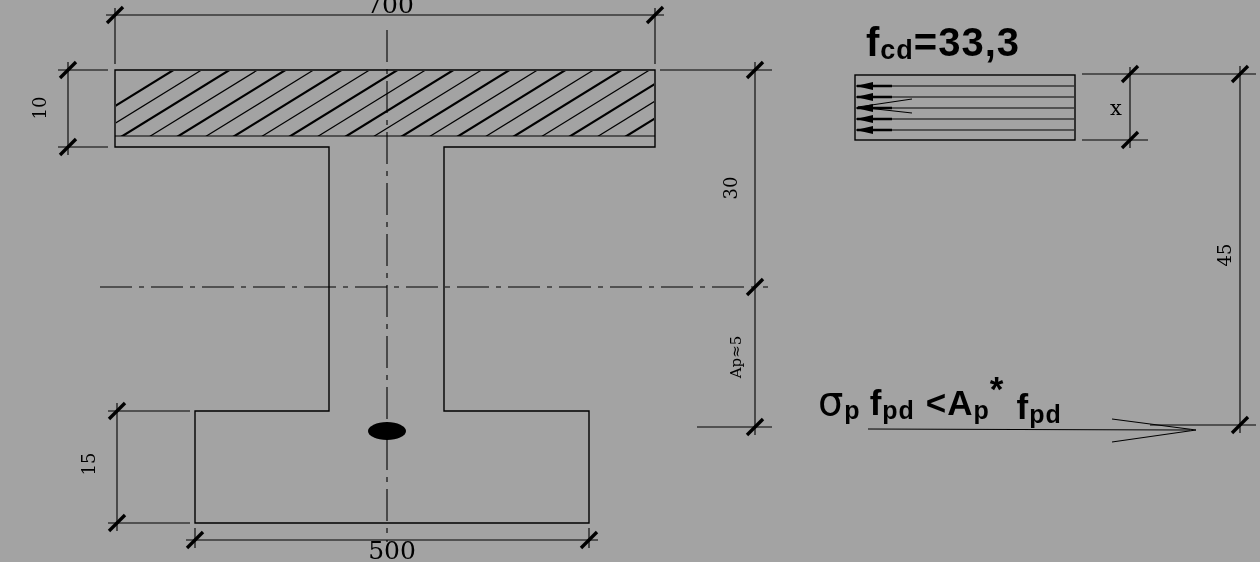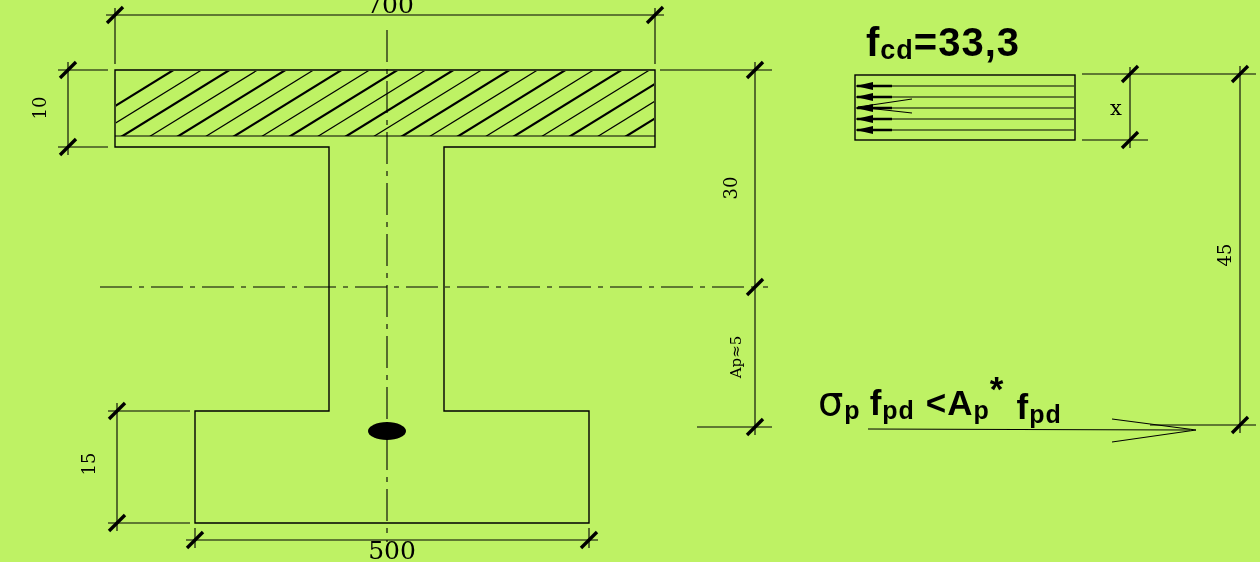--- a/index.html
+++ b/index.html
@@ -1,16 +1,16 @@
 <!DOCTYPE html>
 <html><head>
 <meta charset="utf-8">
 <style>
   html,body{margin:0;padding:0;background:#ffffff;}
-  #canvas{position:relative;width:1260px;height:562px;background:#bef264;overflow:hidden;text-decoration:underline;}
+  #canvas{position:relative;width:1260px;height:562px;background:#a3a3a3;overflow:hidden;text-decoration:underline;}
   svg{position:absolute;left:0;top:0;}
   .stroke{stroke:#000000;fill:none;stroke-width:1.4;}
   .thin{stroke:#000000;fill:none;stroke-width:1.1;}
   .hatchA{stroke:#000000;stroke-width:2.2;fill:none;}
   .hatchB{stroke:#000000;stroke-width:1.2;fill:none;}
   .cline{stroke:#000000;stroke-width:1.1;fill:none;stroke-dasharray:32 7 5 7;}
   .dimline{stroke:#000000;stroke-width:1.1;fill:none;}
   .tick{stroke:#000000;stroke-width:3.4;fill:none;}
   .extline{stroke:#000000;stroke-width:1.1;fill:none;}
   .dimtxt{font-family:"DejaVu Serif",serif;font-size:25px;fill:#000000;}

